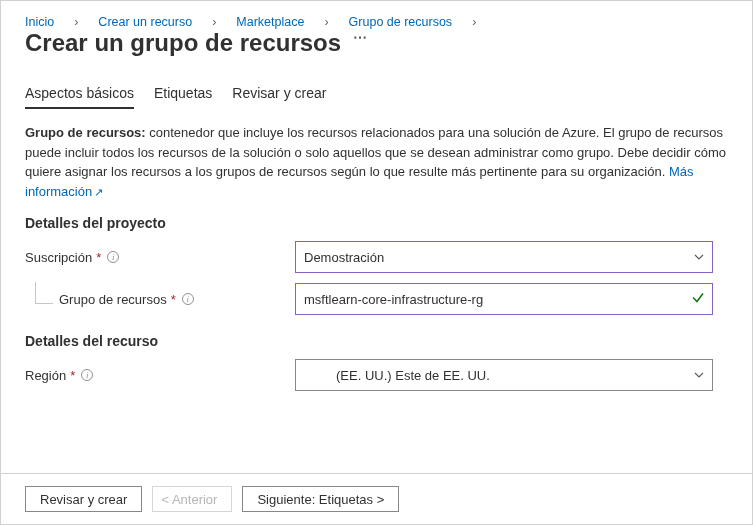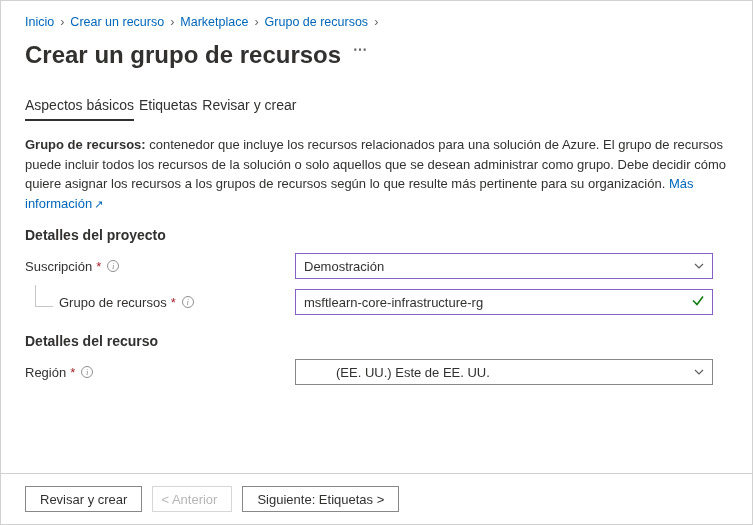--- a/index.html
+++ b/index.html
@@ -14,39 +14,39 @@
     position: relative;
     overflow: hidden;
   }
   .content {
     padding: 14px 24px 0 24px;
   }
   .breadcrumb {
     font-size: 12.5px;
     display: flex;
     flex-wrap: wrap;
-    gap: 6px;
-    align-items: center;
-    margin-bottom: 12px;
+    gap: 20px;
+    align-items: center;
+    margin-bottom: 0;
   }
   .breadcrumb a { color: #0067b8; text-decoration: none; cursor: pointer; }
   .breadcrumb .sep { color: #605e5c; }
   h1 {
     font-size: 24px;
     font-weight: 600;
     color: #323130;
     margin-bottom: 28px;
     display: flex;
     align-items: flex-start;
     gap: 12px;
   }
   .more-dots { color: #605e5c; font-size: 14px; letter-spacing: 2px; cursor: pointer; }
   .tabs {
     display: flex;
-    gap: 5px;
+    gap: 20px;
     border-bottom: 0;
     margin-bottom: 14px;
   }
   .tab {
     font-size: 14px;
     padding-bottom: 6px;
     cursor: pointer;
     color: #323130;
   }
   .tab.active {
@@ -111,21 +111,21 @@
     font-family: Georgia, serif;
     cursor: default;
   }
   .field-input-col {
     flex: 1;
     position: relative;
     max-width: 418px;
   }
   .dropdown, .textbox {
     width: 100%;
-    height: 26px;
+    height: 32px;
     border: 1px solid #8661c5;
     padding: 0 26px 0 8px;
     font-size: 13px;
     background: #fff;
     color: #323130;
     display: flex;
     align-items: center;
     cursor: pointer;
   }
   .dropdown.gray { border-color: #8a8886; padding-left: 40px; }

